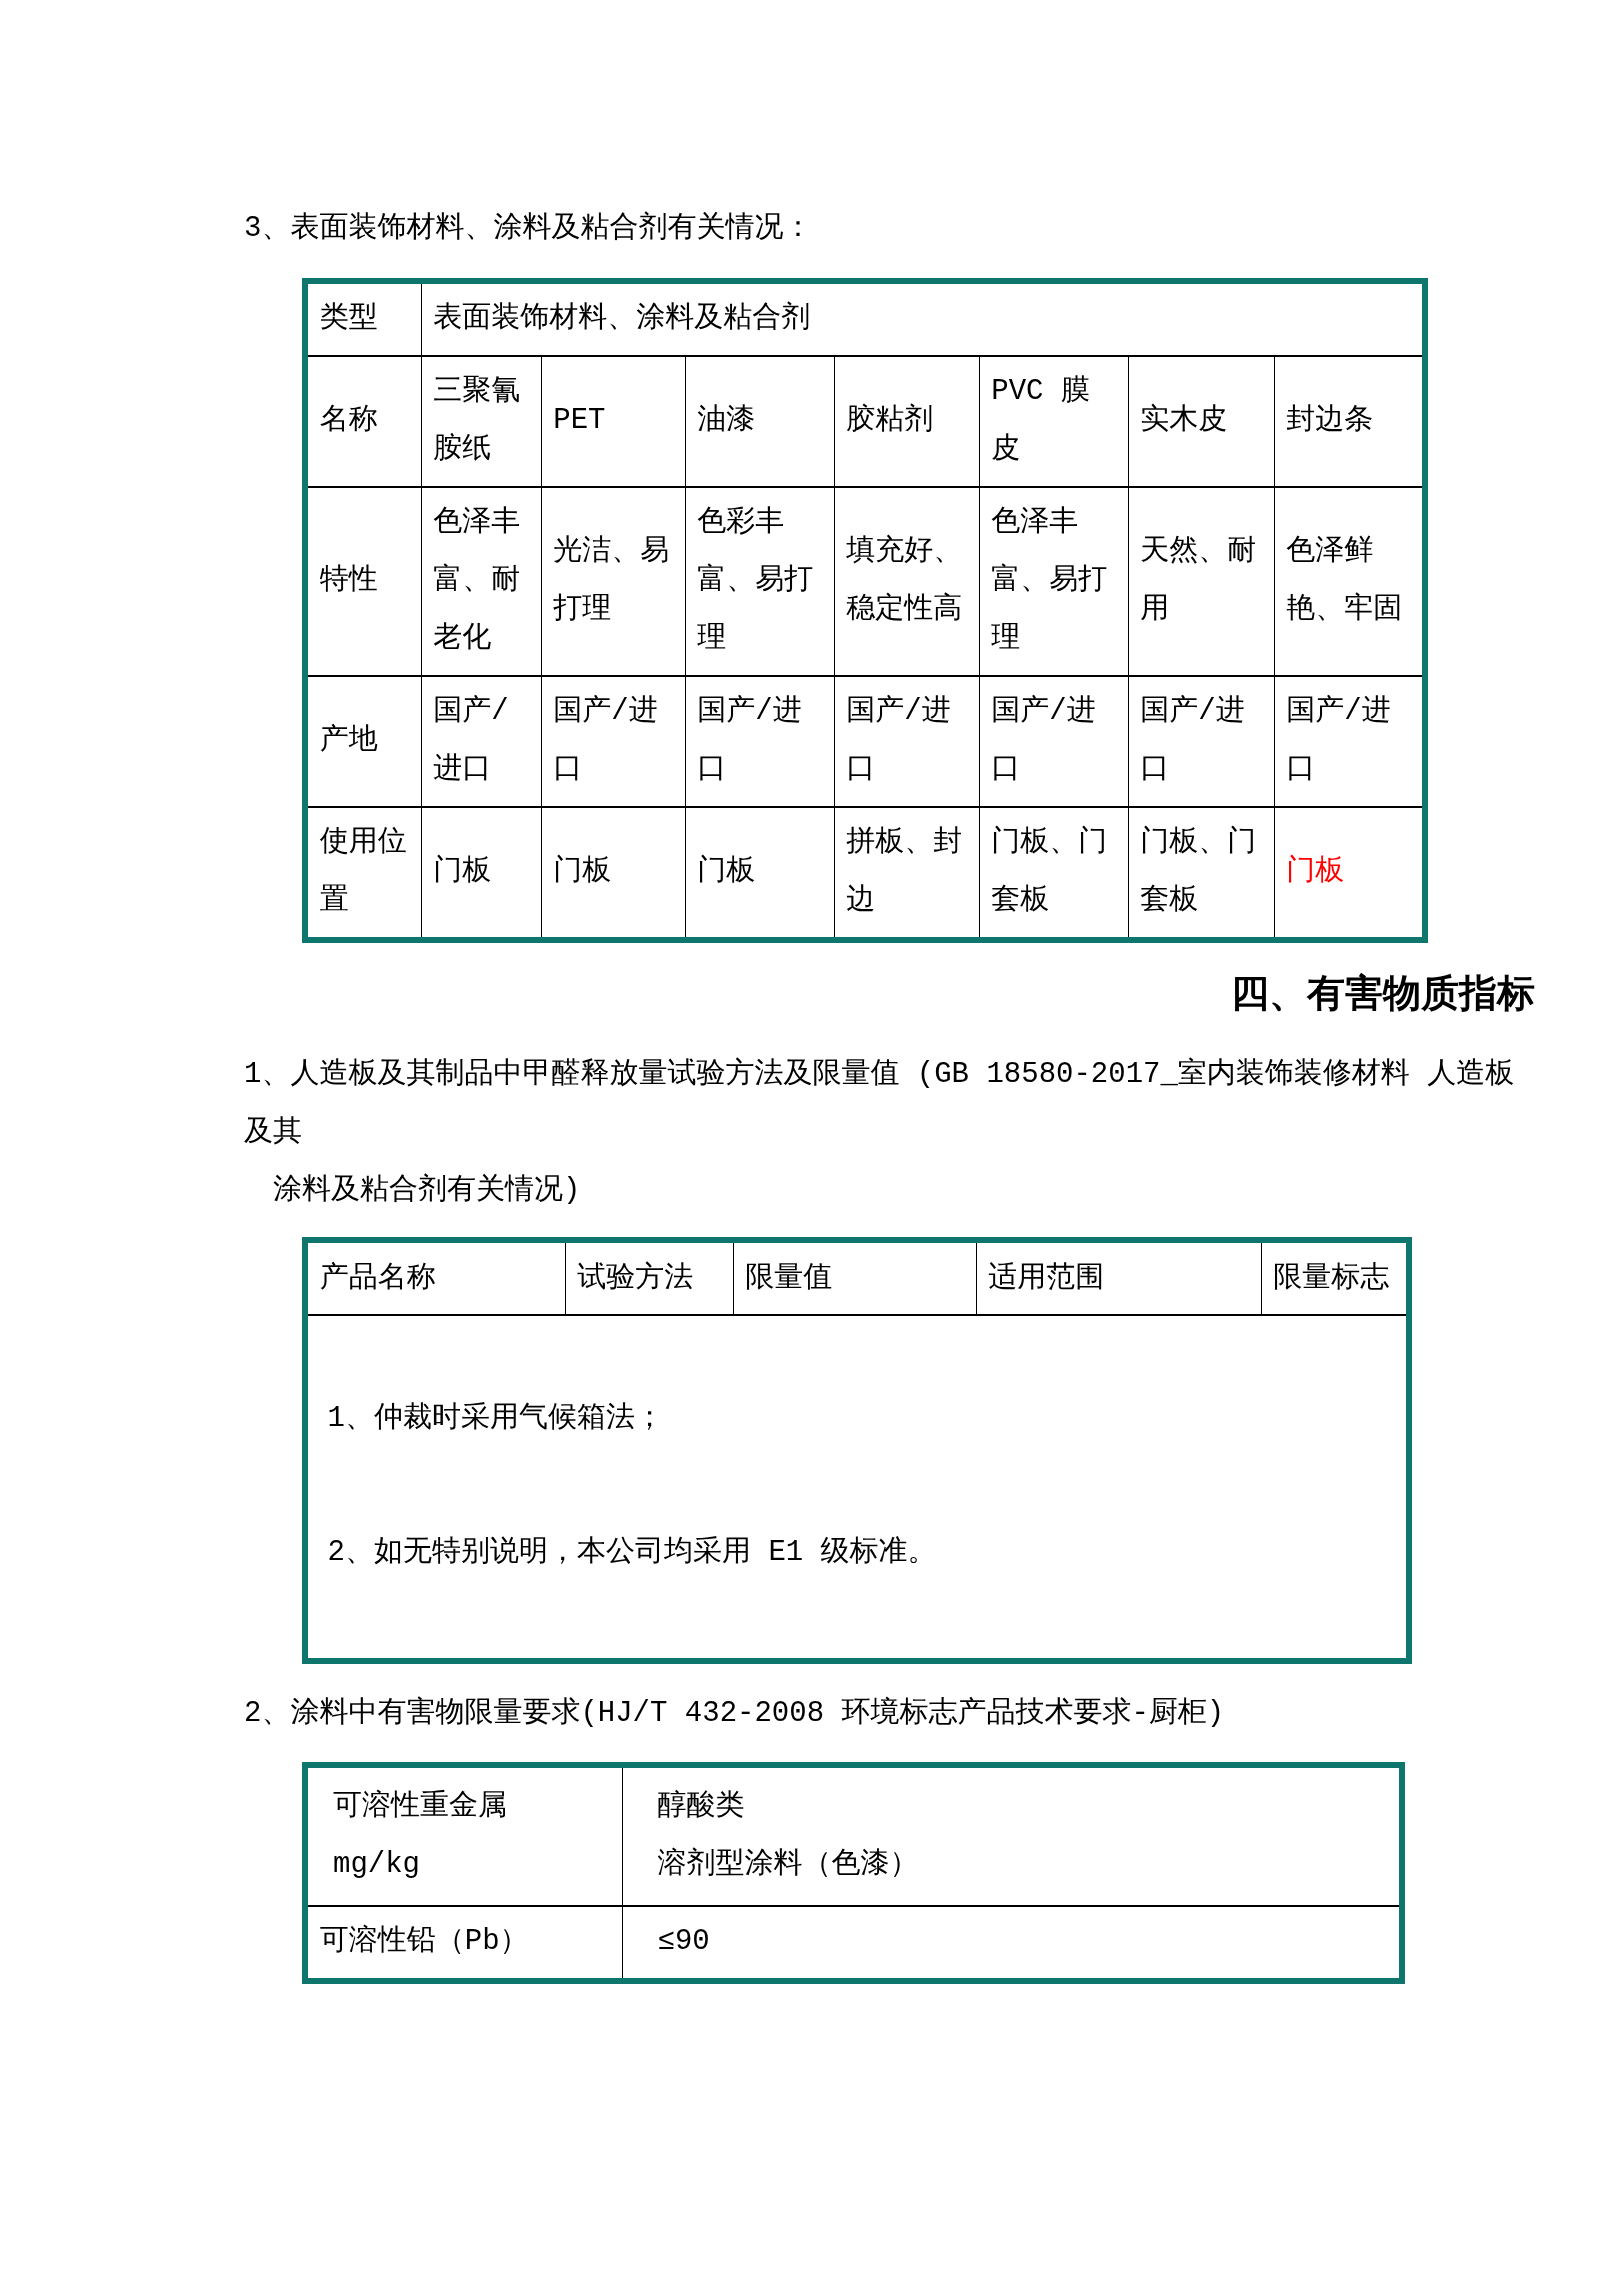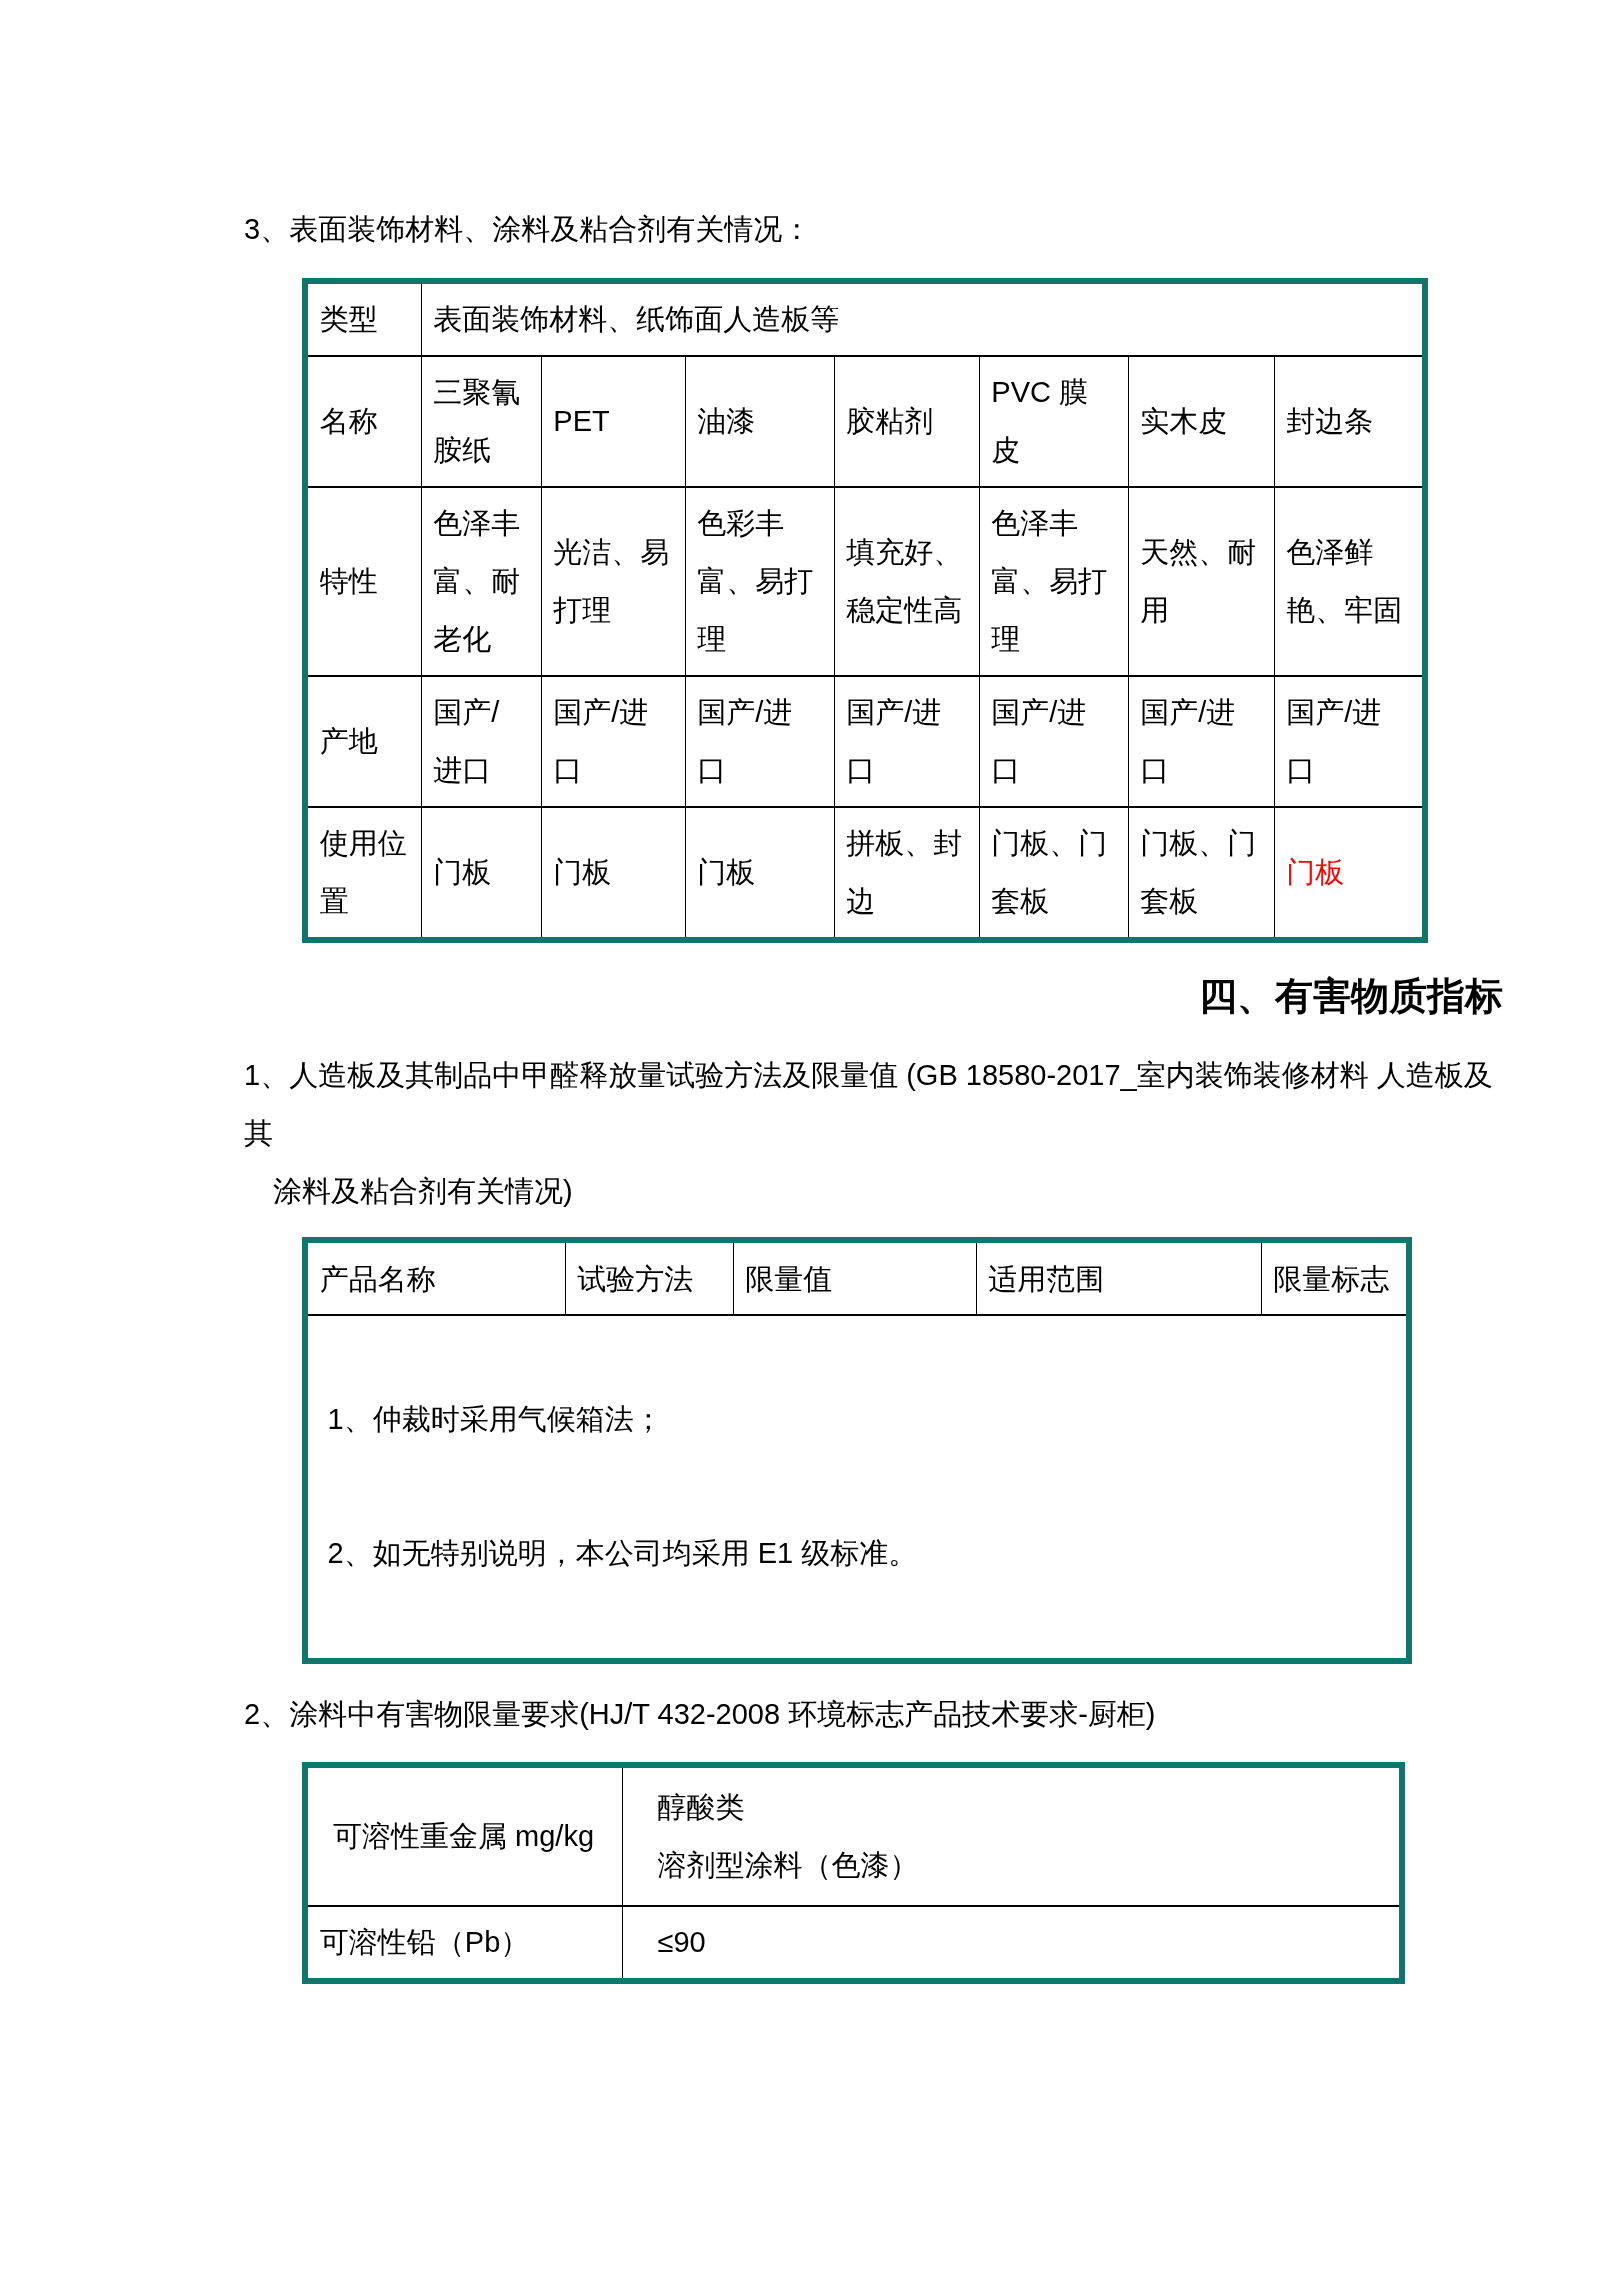--- a/index.html
+++ b/index.html
@@ -5,22 +5,23 @@
   * { box-sizing: border-box; }
   html, body { margin: 0; padding: 0; }
   body {
     width: 1623px; height: 2295px;
     background: #ffffff;
     font-family: "Liberation Sans", sans-serif;
     color: #000000;
   }
   .page {
     width: 1623px; height: 2295px;
-    padding: 200px 120px 0 222px;
+    padding: 200px 88px 0 222px;
     overflow: hidden;
+    font-family: Liberation Mono, monospace;
   }
   .para {
     font-size: 29px;
     line-height: 58px;
     margin: 0 0 0 22px;
   }
   .para .cont-line { padding-left: 29px; }
   #sec3-heading { margin-bottom: 19.6px; }
   #item1-para { margin-top: 0; margin-bottom: 17px; }
   #item2-para { margin-top: 21px; margin-bottom: 18.3px; }
@@ -83,21 +84,21 @@
         <col style="width:144px">
         <col style="width:149px">
       <col style="width:145px">
         <col style="width:149px">
         <col style="width:146px">
         <col style="width:151px">
     </colgroup>
     <tbody>
         <tr class="row-type">
       <td>类型</td>
-      <td colspan="7">表面装饰材料、纸饰面人造板等</td>
+      <td colspan="7">表面装饰材料、涂料及粘合剂</td>
     </tr>
     <tr class="row-name">
       <td>名称</td>
       <td>三聚氰
 胺纸</td>
       <td>PET</td>
       <td>油漆</td>
       <td>胶粘剂</td>
       <td>PVC 膜皮</td>
       <td>实木皮</td>

